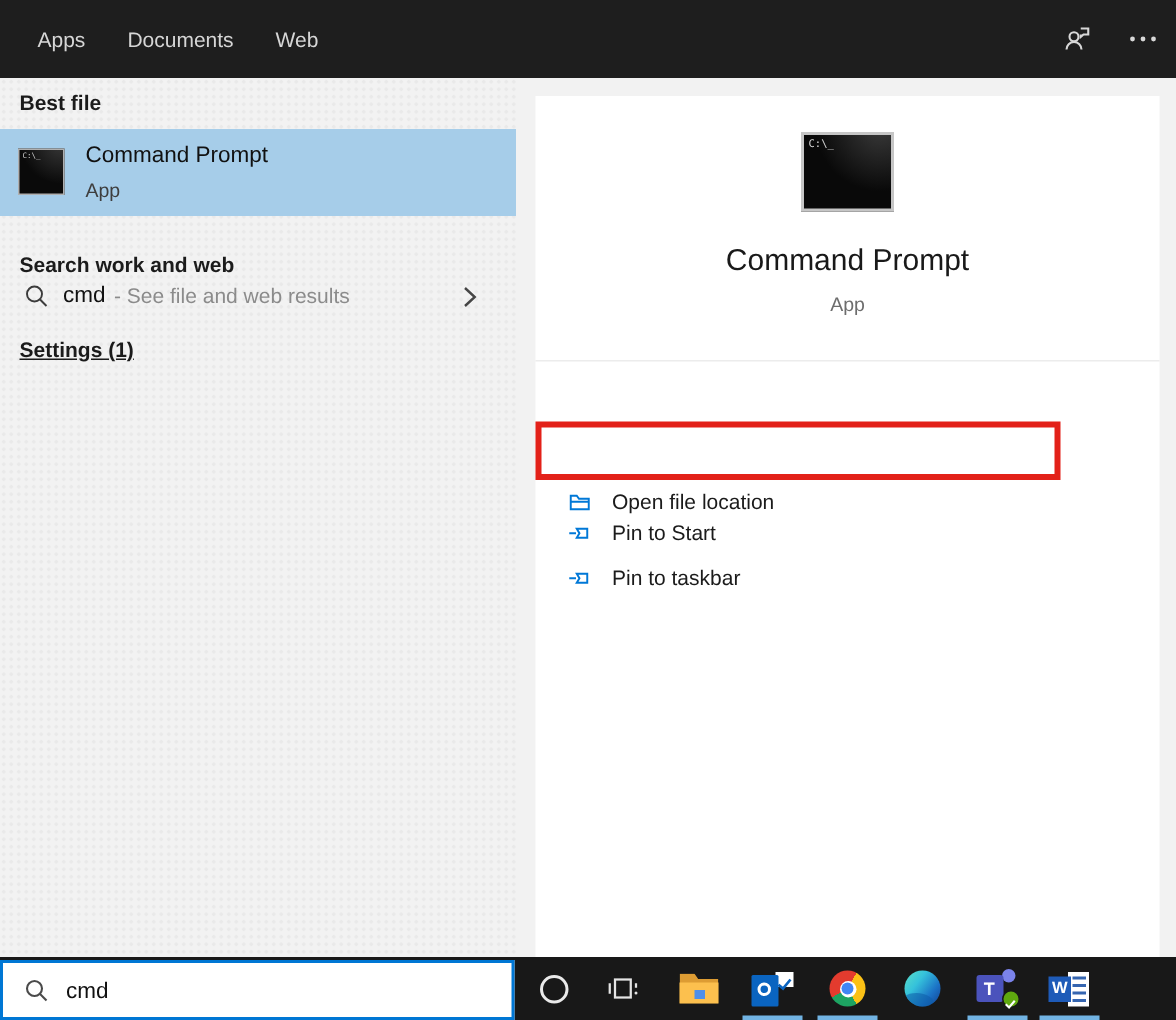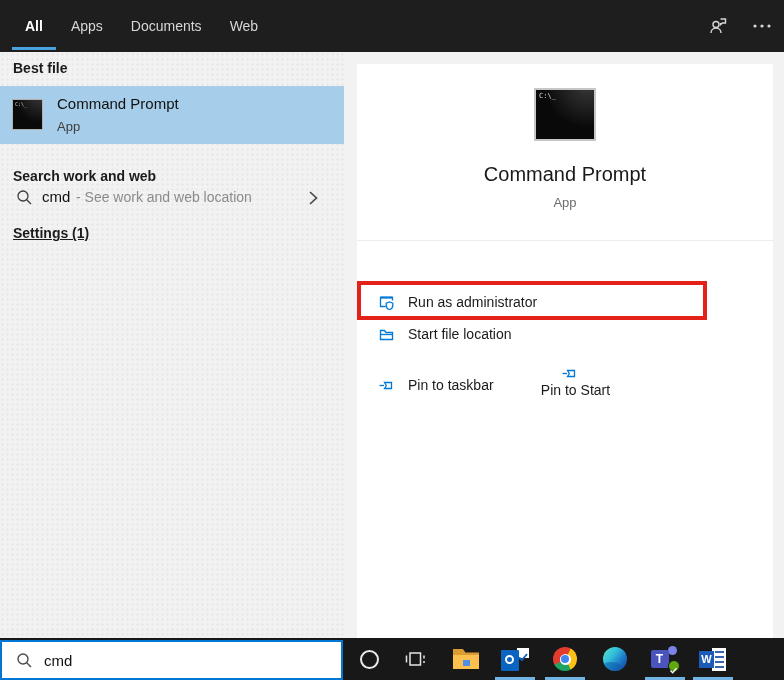--- a/index.html
+++ b/index.html
@@ -43,21 +43,21 @@
   .preview { position:absolute; left:357px; top:64px; width:416px; height:574px; background:#ffffff; z-index:2; }
   .cmd-icon-big { position:absolute; left:177px; top:24px; width:62px; height:53px; background:#0c0c0c;
     border:2px solid #c6c6c6; background-image:radial-gradient(circle at 88% -12%, #3a3a3a 0%, #090909 58%); }
   .cmd-icon-big .prompt-glyph { position:absolute; left:3px; top:2px; font-family:"DejaVu Sans Mono",monospace; font-size:7px; color:#d8d8d8; }
   .pv-title { position:absolute; left:0; top:99px; width:100%; text-align:center; font-size:20px; color:#191919; }
   .pv-sub { position:absolute; left:0; top:131px; width:100%; text-align:center; font-size:13px; color:#6d6d6d; }
   .pv-divider { position:absolute; left:0; top:176px; width:100%; height:1px; background:#ececec; }
   .action-row { position:absolute; left:0; width:100%; height:26px; display:flex; align-items:center; padding-left:21px; cursor:default; }
   .action-row .a-icon { width:17px; height:17px; margin-right:13px; flex:none; display:flex; align-items:center; }
   .action-row .a-label { font-size:14px; color:#1b1b1b; }
-  .row-0 { top:193px; } .row-1 { top:225px; } .row-2 { top:257px; } .row-3 { top:301px;flex-direction:column; } .row-4 { top:308px; }
+  .row-0 { top:193px; } .row-1 { top:225px; } .row-2 { top:257px; } .row-3 { top:278px; } .row-4 { top:308px; }
 
   .highlight-rect { position:absolute; left:357px; top:281px; width:350px; height:39px;
     border:4px solid #e32119; z-index:5; pointer-events:none; }
 
   
   .taskbar { position:absolute; left:0; top:638px; width:784px; height:42px; background:#181818; z-index:3; }
   .searchbox { position:absolute; left:0; top:640px; width:343px; height:40px; background:#ffffff;
     border:2px solid #0077d4; display:flex; align-items:center; z-index:4; }
   .searchbox .mag { margin-left:14px; flex:none; display:flex; }
   .search-input { border:none; outline:none; font-family:"Liberation Sans",sans-serif; font-size:15px; color:#111;
@@ -102,23 +102,20 @@
   .word-page { position:absolute; left:13px; top:0; width:14px; height:23px; background:#ffffff; }
   .word-line { position:absolute; left:16px; width:9px; height:2px; background:#3565b0; }
   .word-body { position:absolute; left:0; top:3px; width:15px; height:17px; background:#1e5bb8;
     color:#fff; font-weight:bold; font-size:11px; text-align:center; line-height:17px; }
 </style>
 </head>
 <body>
 
 <div class="topbar">
   <div class="tabs">
-    <div class="tab active">
-        <span>All</span>
-      </div>
     <div class="tab">
         <span>Apps</span>
       </div>
     <div class="tab">
         <span>Documents</span>
       </div>
     <div class="tab">
         <span>Web</span>
       </div>
   </div>
@@ -154,59 +151,49 @@
   <div class="section-header web-header">Search work and web</div>
 
   <div class="web-row">
     <span class="mag">
       <svg width="17" height="17" viewBox="0 0 17 17" fill="none" stroke="#3c3c3c" stroke-width="1.3">
         <circle cx="7" cy="7" r="5"></circle>
           <line x1="10.7" y1="10.7" x2="15" y2="15"></line>
       </svg>
     </span>
     <span class="web-query">cmd</span>
-    <span class="web-rest">- See work and web location</span>
+    <span class="web-rest">- See file and web results</span>
     <span class="web-chevron">
       <svg width="16" height="18" viewBox="0 0 16 18" fill="none" stroke="#454545" stroke-width="1.6">
         <path d="M5 3 L11.5 9 L5 15"></path>
       </svg>
     </span>
   </div>
 
   <div class="section-header settings-header">Settings (1)</div>
 </div>
 
 <div class="preview">
   <div class="cmd-icon-big">
     <span class="prompt-glyph">C:\_</span>
   </div>
   <div class="pv-title">Command Prompt</div>
   <div class="pv-sub">App</div>
   <div class="pv-divider"></div>
 
 
-  <div class="action-row row-1">
-    <span class="a-icon">
-      <svg width="17" height="17" viewBox="0 0 17 17" fill="none" stroke="#0078d7" stroke-width="1.3">
-        <path d="M14.5 6.5v-3h-12v9h5"></path>
-        <path d="M2.5 3.5h12" stroke-width="2"></path>
-        <path d="M11.5 8l3.3 1.1v2.3c0 2.3-1.6 3.5-3.3 4.1-1.7-.6-3.3-1.8-3.3-4.1V9.1z" fill="#ffffff"></path>
-      </svg>
-    </span>
-    <span class="a-label">Run as administrator</span>
-  </div>
 
   <div class="action-row row-2">
     <span class="a-icon">
       <svg width="17" height="17" viewBox="0 0 17 17" fill="none" stroke="#0078d7" stroke-width="1.3">
         <path d="M2.5 13.5v-9h4l1.5 2h6.5v7z"></path>
         <path d="M2.5 8.5h12"></path>
       </svg>
     </span>
-    <span class="a-label">Start file location</span>
+    <span class="a-label">Open file location</span>
   </div>
 
   <div class="action-row row-3">
     <span class="a-icon">
       <svg width="17" height="17" viewBox="0 0 17 17" fill="none" stroke="#0078d7" stroke-width="1.3">
         <path d="M1.5 8.5h4.5"></path>
         <path d="M6.5 5.5h7v6h-7l1.8-3z"></path>
       </svg>
     </span>
     <span class="a-label">Pin to Start</span>

